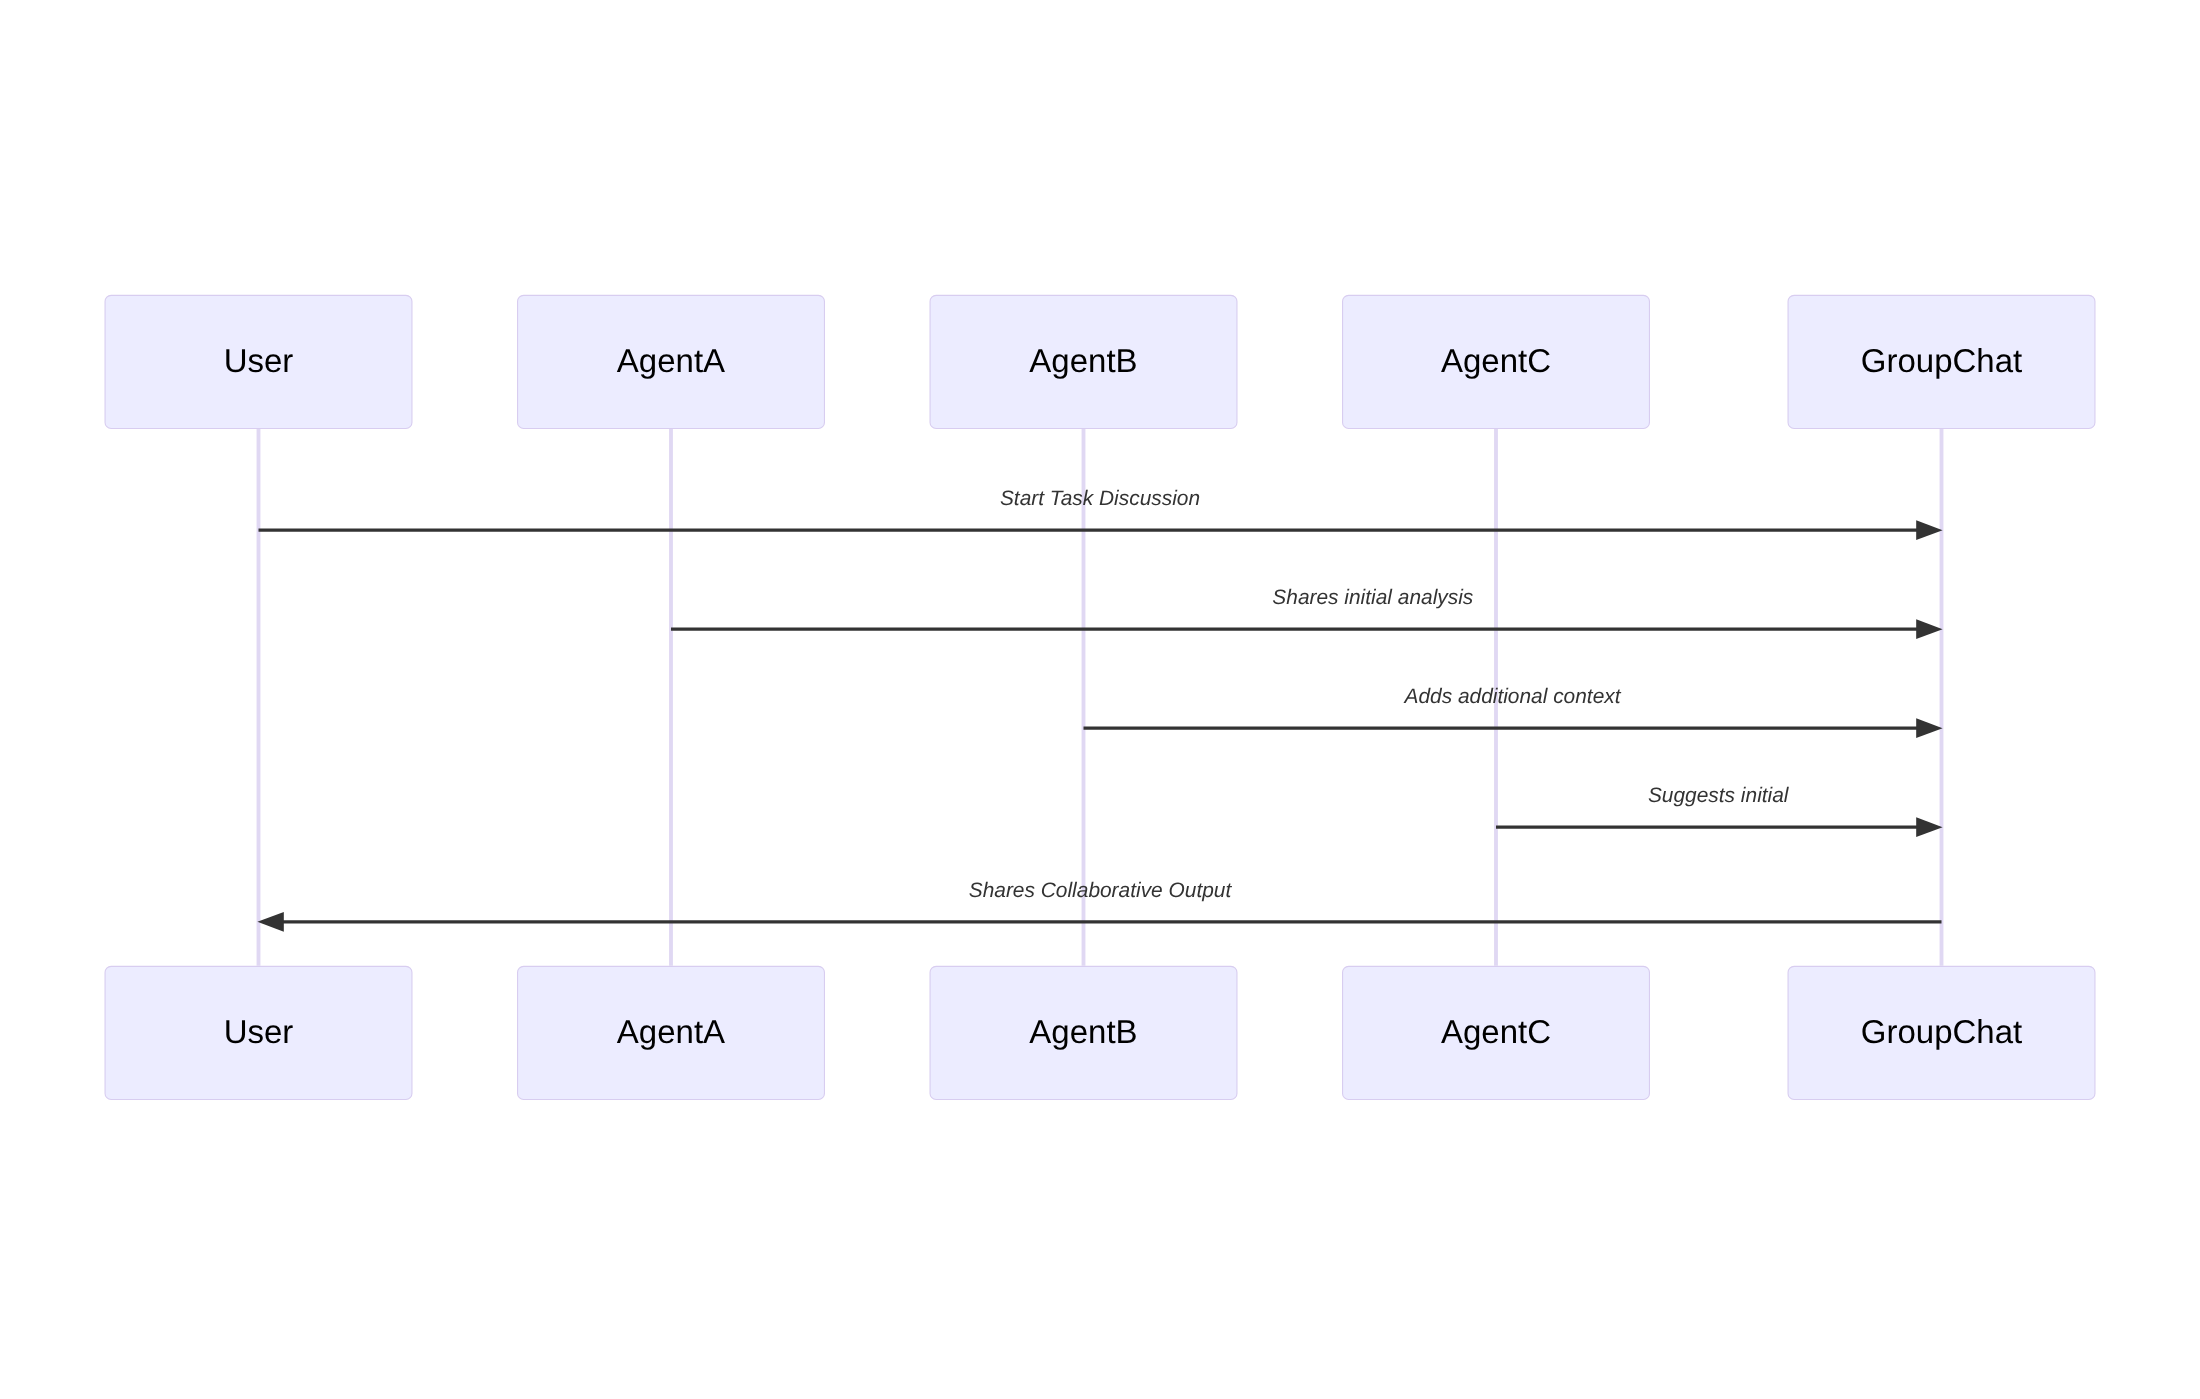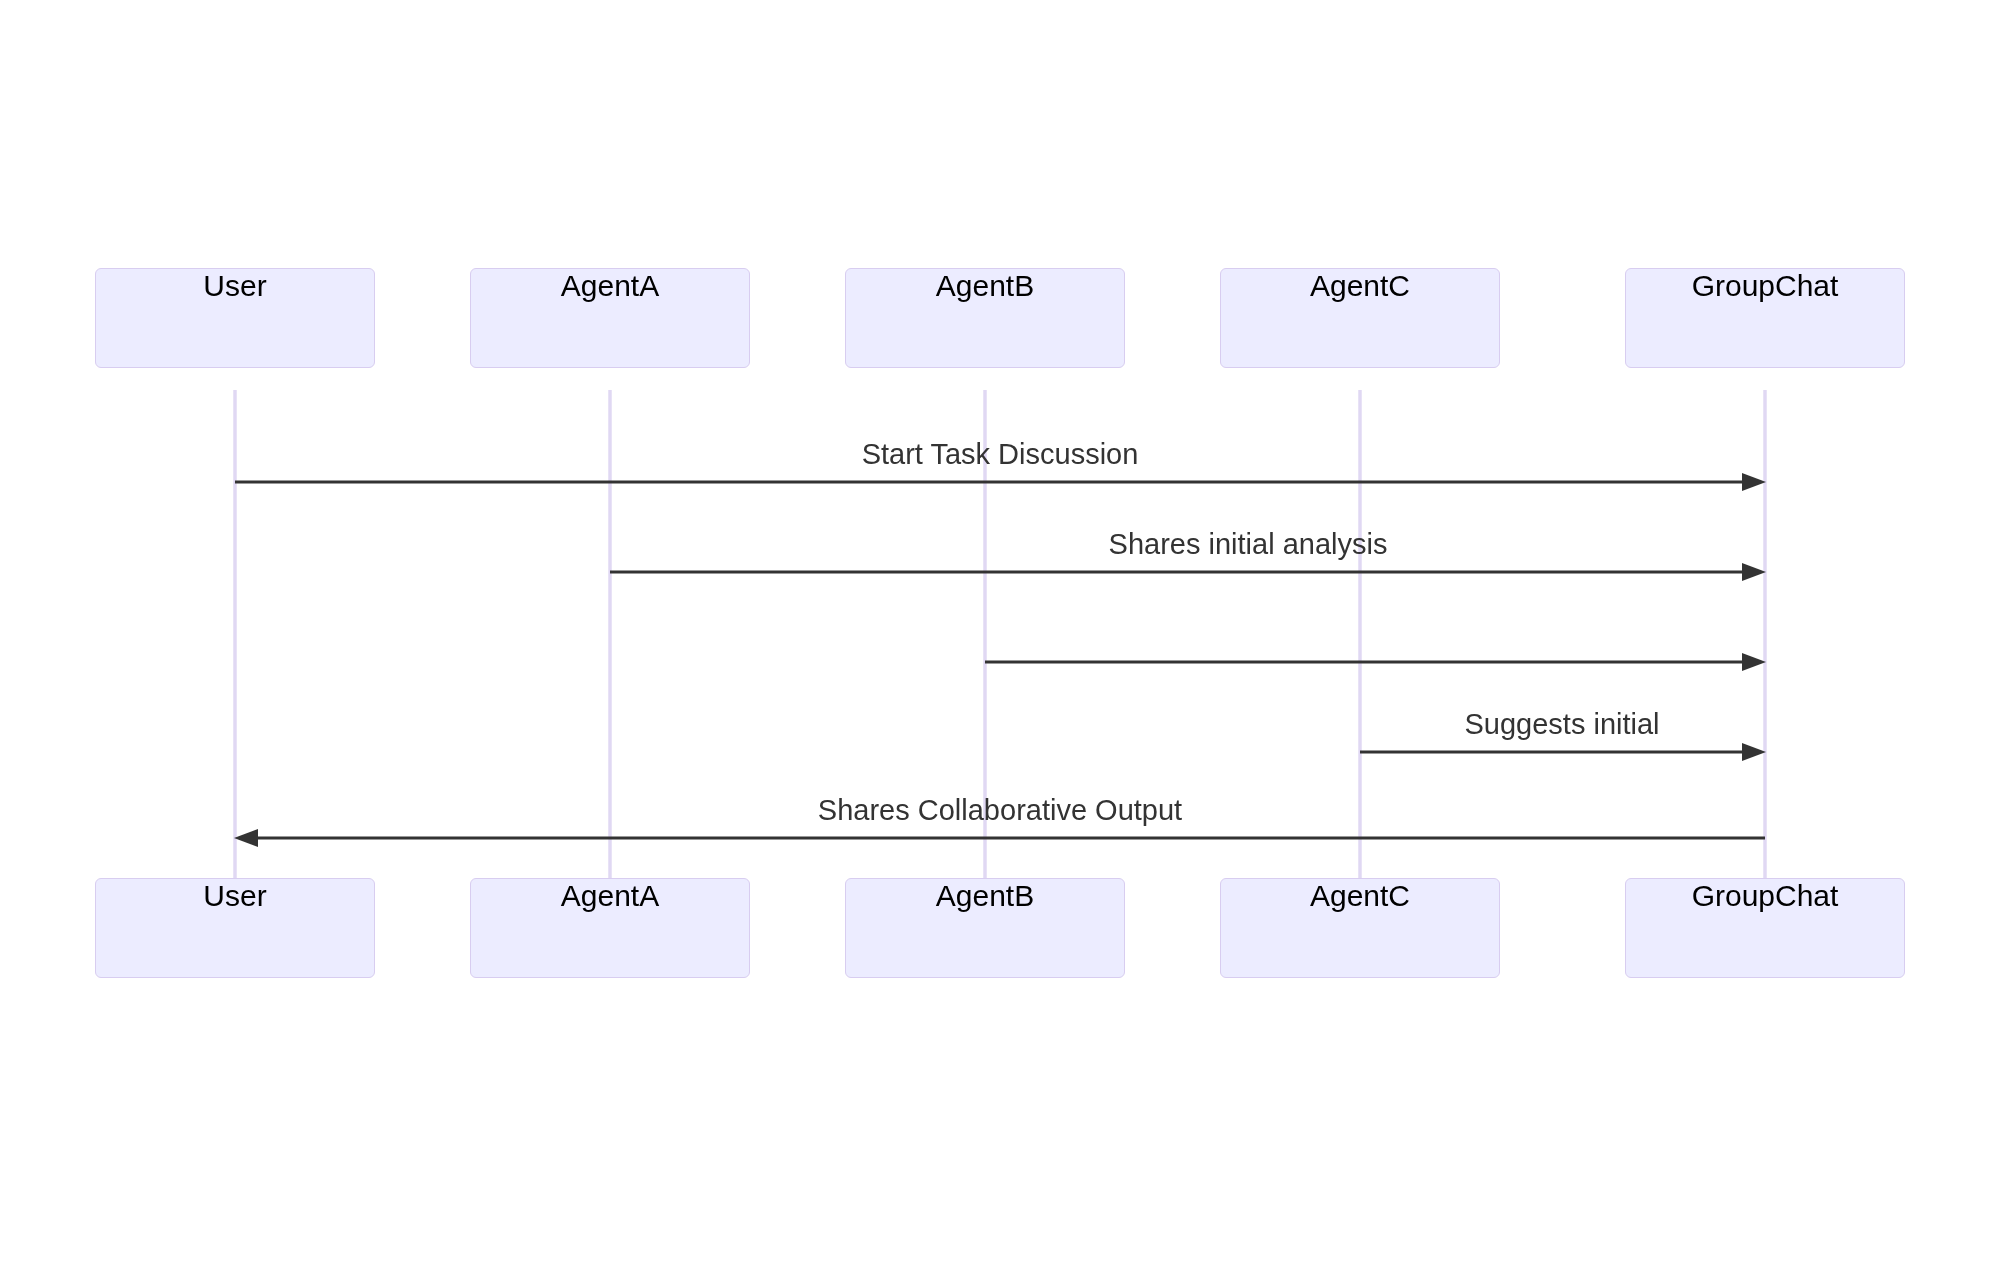--- a/index.html
+++ b/index.html
@@ -28,43 +28,44 @@
     stroke: #333333;
     stroke-width: 3;
   }
   .arrow-head {
     fill: #333333;
     stroke: none;
   }
   .actor-box {
     position: absolute;
     width: 280px;
-    height: 100px;
+    height: 122px;
     background: #ececff;
     border: 1.5px solid #d8cdf0;
     border-radius: 6px;
     box-sizing: border-box;
     display: flex;
-    align-items: flex-start;
+    align-items: center;
     justify-content: center;
   }
   .actor-box.top-row    { top: 268px; }
   .actor-box.bottom-row { top: 878px; }
   .actor-label {
     font-size: 30px;
     color: #000000;
     white-space: nowrap;
   }
   .msg-label {
     position: absolute;
     transform: translateX(-50%);
-    font-size: 29px;
+    font-size: 19px;
     line-height: 36px;
     color: #333333;
     white-space: nowrap;
+    font-style: italic;
   }
 </style>
 </head>
 <body>
 
 <div class="canvas">
 
   <svg class="layer" width="2000" height="1272" viewBox="0 0 2000 1272">
 
     <line class="lifeline" x1="235" y1="390" x2="235" y2="878"></line>
@@ -126,16 +127,17 @@
   </div>
   <div class="actor-box bottom-row" style="left:1220px">
     <span class="actor-label">AgentC</span>
   </div>
   <div class="actor-box bottom-row" style="left:1625px">
     <span class="actor-label">GroupChat</span>
   </div>
 
   <div class="msg-label" style="left:1000px; top:436px">Start Task Discussion</div>
   <div class="msg-label" style="left:1248px; top:526px">Shares initial analysis</div>
+  <div class="msg-label" style="left:1375px; top:616px">Adds additional context</div>
   <div class="msg-label" style="left:1562px; top:706px">Suggests initial</div>
   <div class="msg-label" style="left:1000px; top:792px">Shares Collaborative Output</div>
 
 </div>
 
 </body></html>

